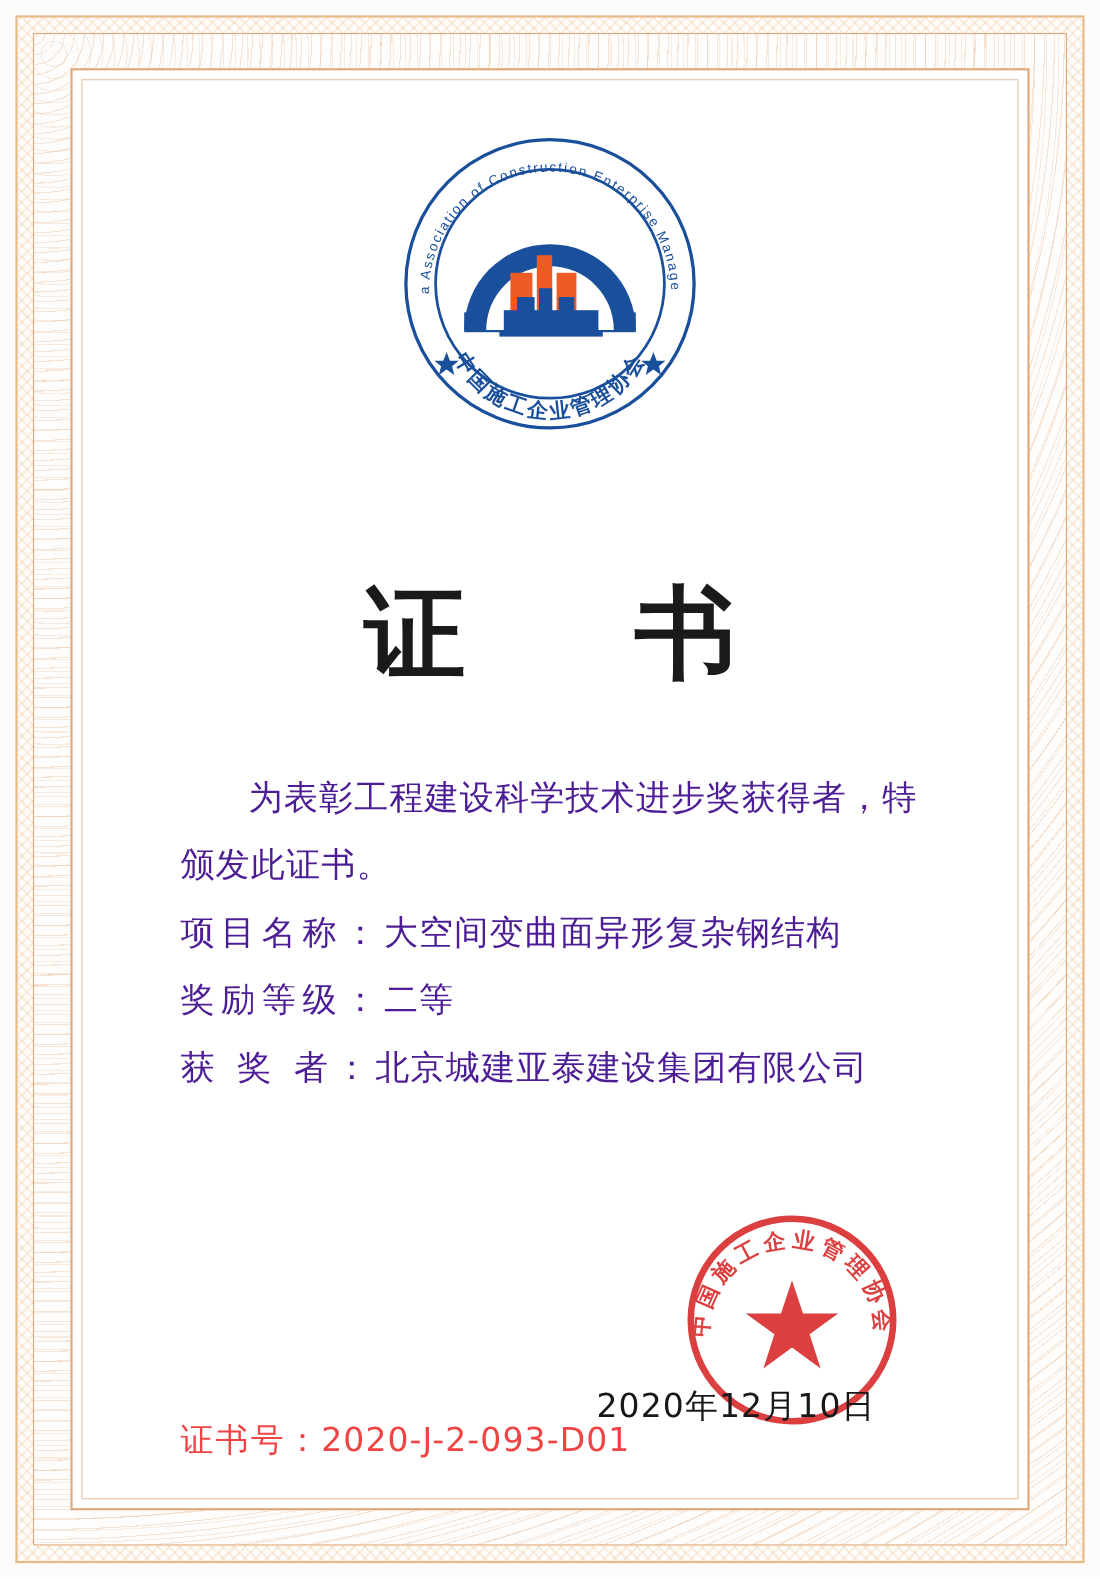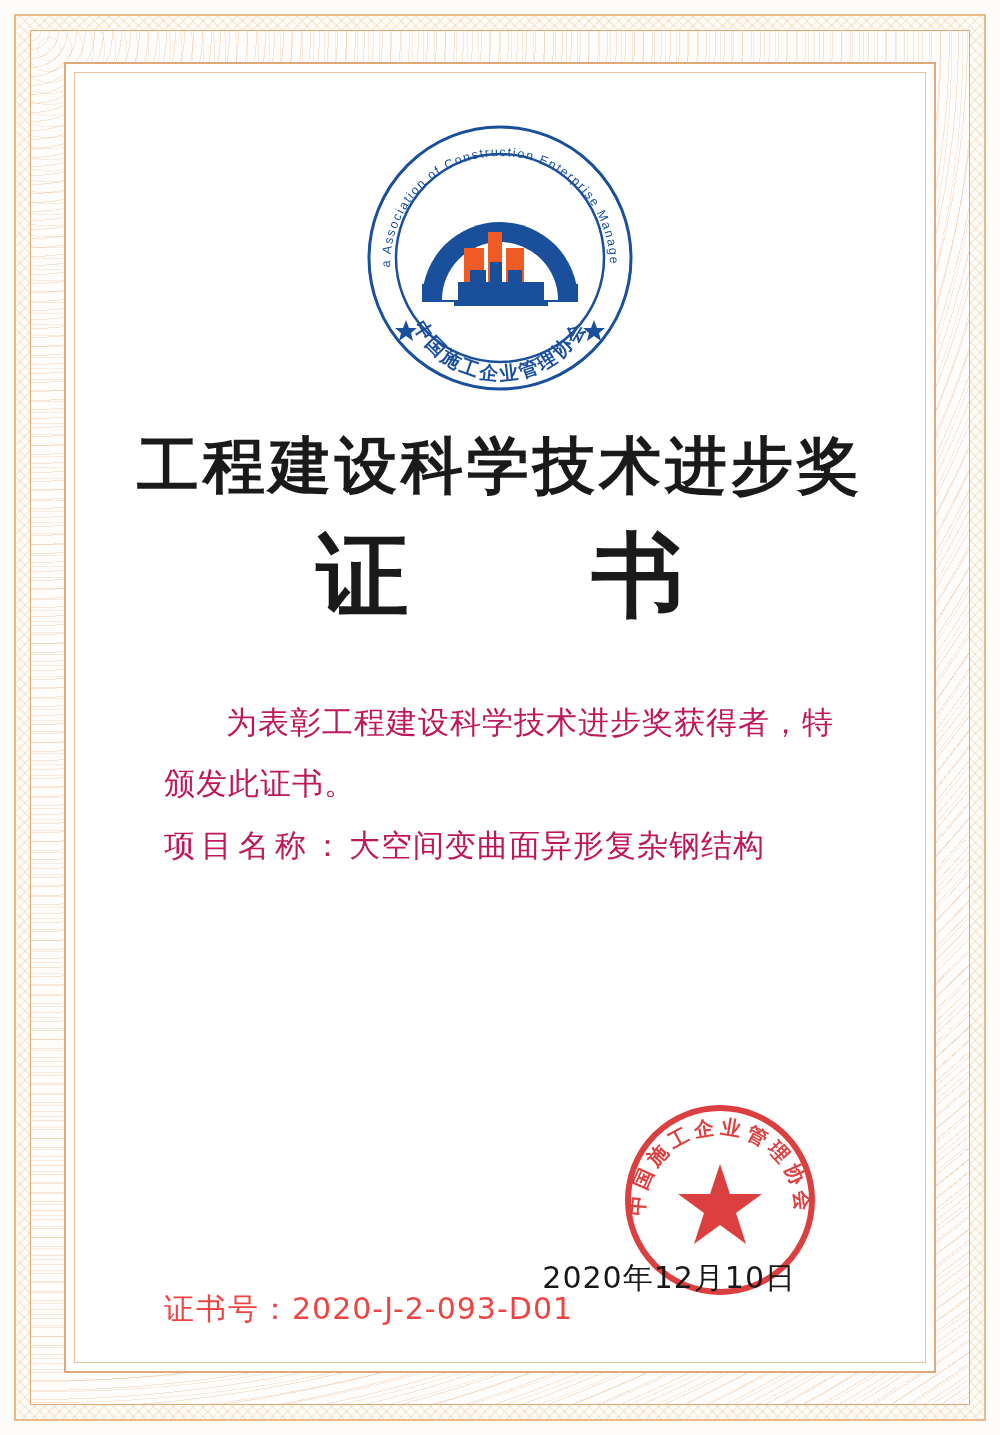--- a/index.html
+++ b/index.html
@@ -101,37 +101,37 @@
     font-size: 62px;
     letter-spacing: 4px;
     color: #1a1a1a;
   }
   .title-sub {
     position: absolute;
     left: 0;
     right: 0;
     top: 430px;
     text-align: center;
-    font-family: Liberation Mono, monospace;
+    font-family: Liberation Sans, sans-serif;
     font-weight: bold;
     font-size: 92px;
     letter-spacing: 64px;
     text-indent: 64px;
     color: #1a1a1a;
   }
 
   
   .body-block {
     position: absolute;
     left: 78px;
     right: 64px;
     top: 610px;
-    font-family: Liberation Mono, monospace;
+    font-family: Liberation Sans, sans-serif;
     font-size: 31px;
-    color: #be185d;
+    color: #4c1d95;
     line-height: 1.98;
   }
   .body-para {
     text-indent: 62px;
     letter-spacing: 1px;
   }
   .field-row {
     display: block;
     white-space: nowrap;
     letter-spacing: 1px;
@@ -221,31 +221,36 @@
           <text font-family="Liberation Sans, sans-serif" font-size="12.5" fill="#1a4f9c" letter-spacing="1.6">
             <textPath href="#arcTop" startOffset="50%" text-anchor="middle">China Association of Construction Enterprise Management</textPath>
           </text>
           <text font-family="DejaVu Sans, sans-serif" font-size="19" font-weight="bold" fill="#1a4f9c" letter-spacing="2.5">
             <textPath href="#arcBottom" startOffset="50%" text-anchor="middle">中国施工企业管理协会</textPath>
           </text>
         </svg>
       </div>
     </div>
 
-    <div class="title-main">工程建设科学技术进步奖</div>
     <div class="title-sub">证 书</div>
 
     <div class="body-block">
       <div class="body-para">为表彰工程建设科学技术进步奖获得者，特颁发此证书。</div>
 
       <div class="field-row">
         <span class="field-label">项目名称：</span><span class="field-value">大空间变曲面异形复杂钢结构</span>
       </div>
 
-
+      <div class="field-row">
+        <span class="field-label">奖励等级：</span><span class="field-value">二等</span>
+      </div>
+
+      <div class="field-row">
+        <span class="field-label">获 奖 者：</span><span class="field-value">北京城建亚泰建设集团有限公司</span>
+      </div>
     </div>
 
     <div class="seal">
       <svg viewBox="0 0 196 196" width="196" height="196" aria-hidden="true">
         <defs>
           <path id="sealArc" d="M 22,108 A 76,76 0 1 1 174,108" fill="none"></path>
         </defs>
         <circle cx="98" cy="98" r="92" fill="none" stroke="#d62020" stroke-width="6"></circle>
         <polygon points="98,62 108,92 140,92 114,111 124,142 98,123 72,142 82,111 56,92 88,92" fill="#d62020"></polygon>
         <text font-family="DejaVu Sans, sans-serif" font-size="20" font-weight="bold" fill="#d62020" letter-spacing="5">

